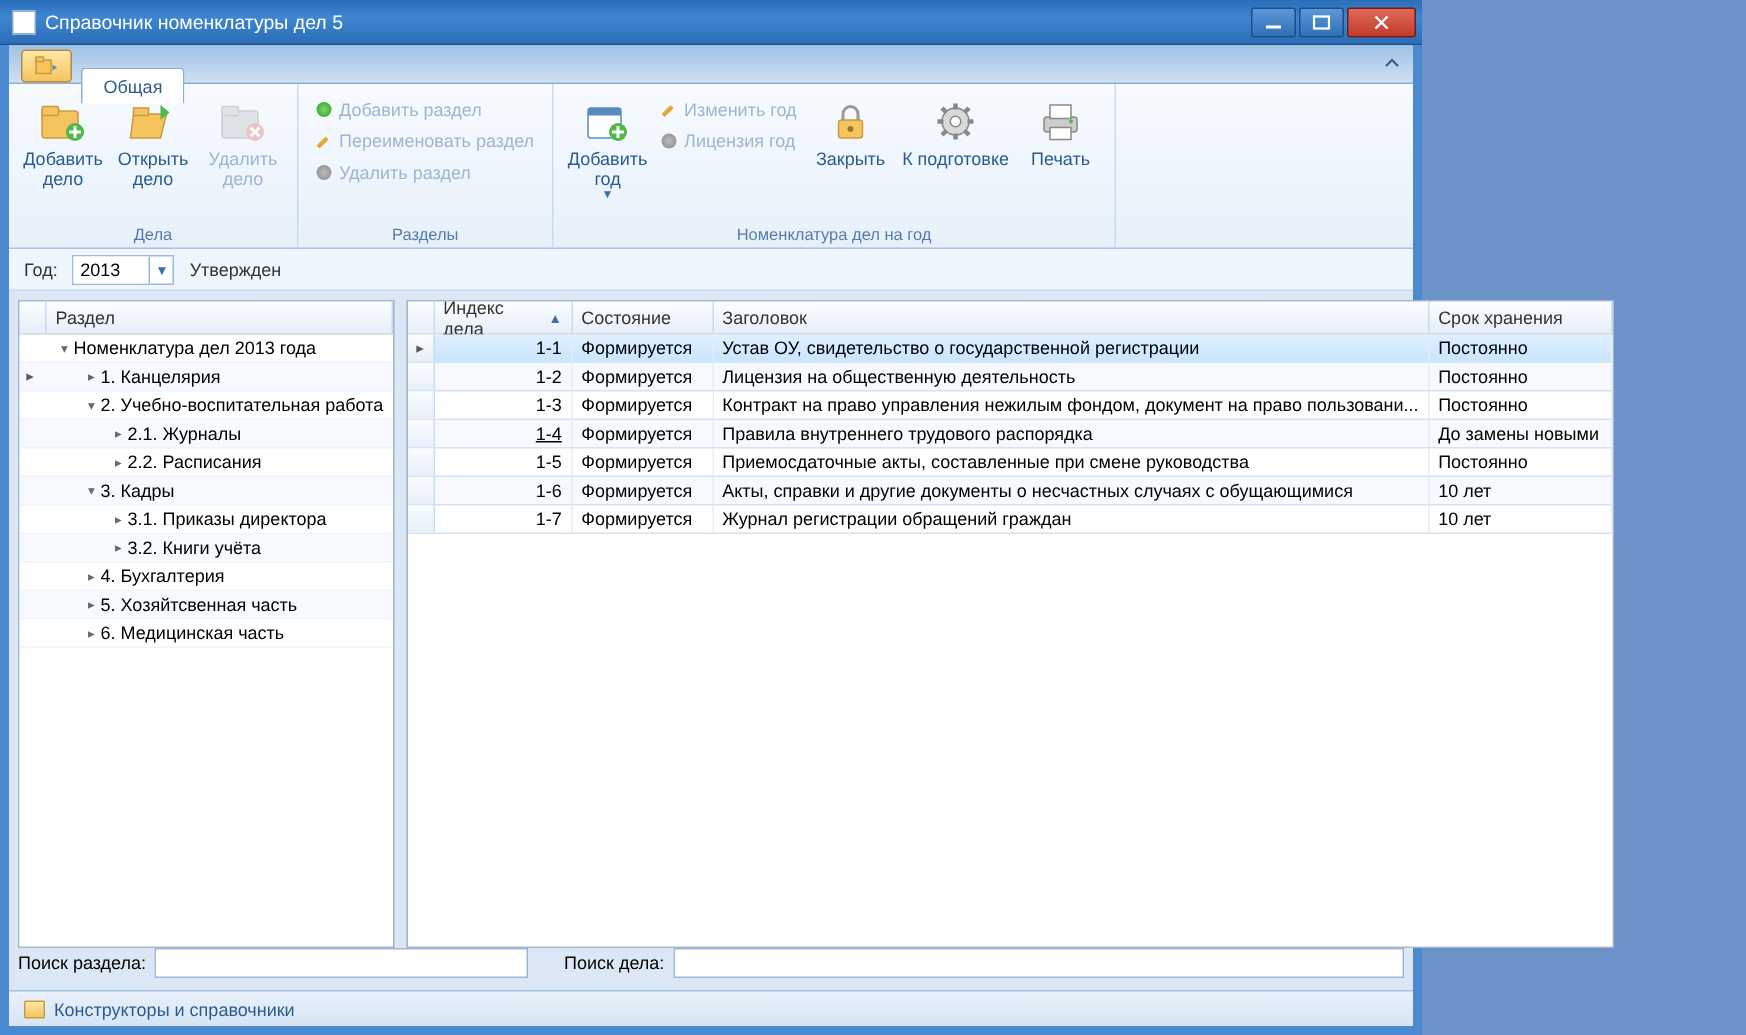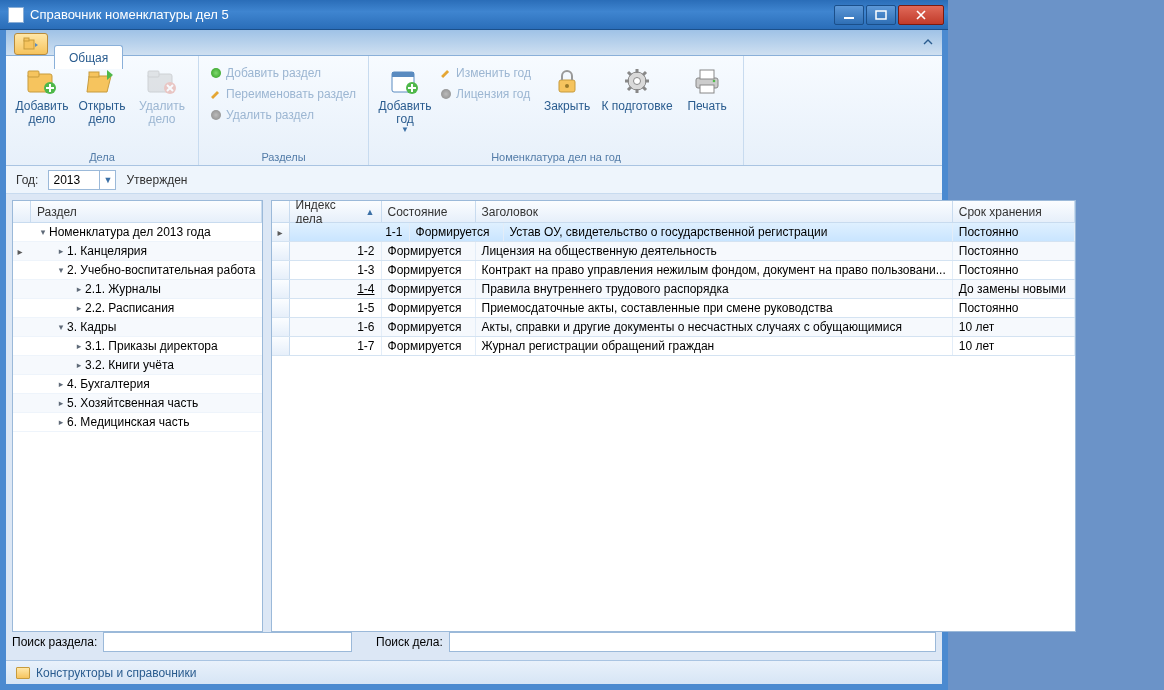--- a/index.html
+++ b/index.html
@@ -343,21 +343,21 @@
               <span>Индекс дела</span>
               <span style="margin-left:auto;font-size:9px;color:#3c70a6">▲</span>
             </div>
           <div class="hc" style="width:94px">Состояние</div>
           <div class="hc" style="flex:1">Заголовок</div>
           <div class="hc" style="width:122px">Срок хранения</div>
         </div>
         <div class="grid-body" id="grid-body">
             <div class="data-row selected">
               <div class="rowhead">▸</div>
-              <div class="cell idx-cell" style="width: 92px; margin-left: 28px;">1-1</div>
+              <div class="cell idx-cell" style="width: 92px;">1-1</div>
               <div class="cell" style="width: 94px;">Формируется</div>
               <div class="cell" style="flex: 1 1 0%;">Устав ОУ, свидетельство о государственной регистрации</div>
               <div class="cell" style="width: 122px;">Постоянно</div>
             </div>
             <div class="data-row alt">
               <div class="rowhead"></div>
               <div class="cell idx-cell" style="width: 92px;">1-2</div>
               <div class="cell" style="width: 94px;">Формируется</div>
               <div class="cell" style="flex: 1 1 0%;">Лицензия на общественную деятельность</div>
               <div class="cell" style="width: 122px;">Постоянно</div>

